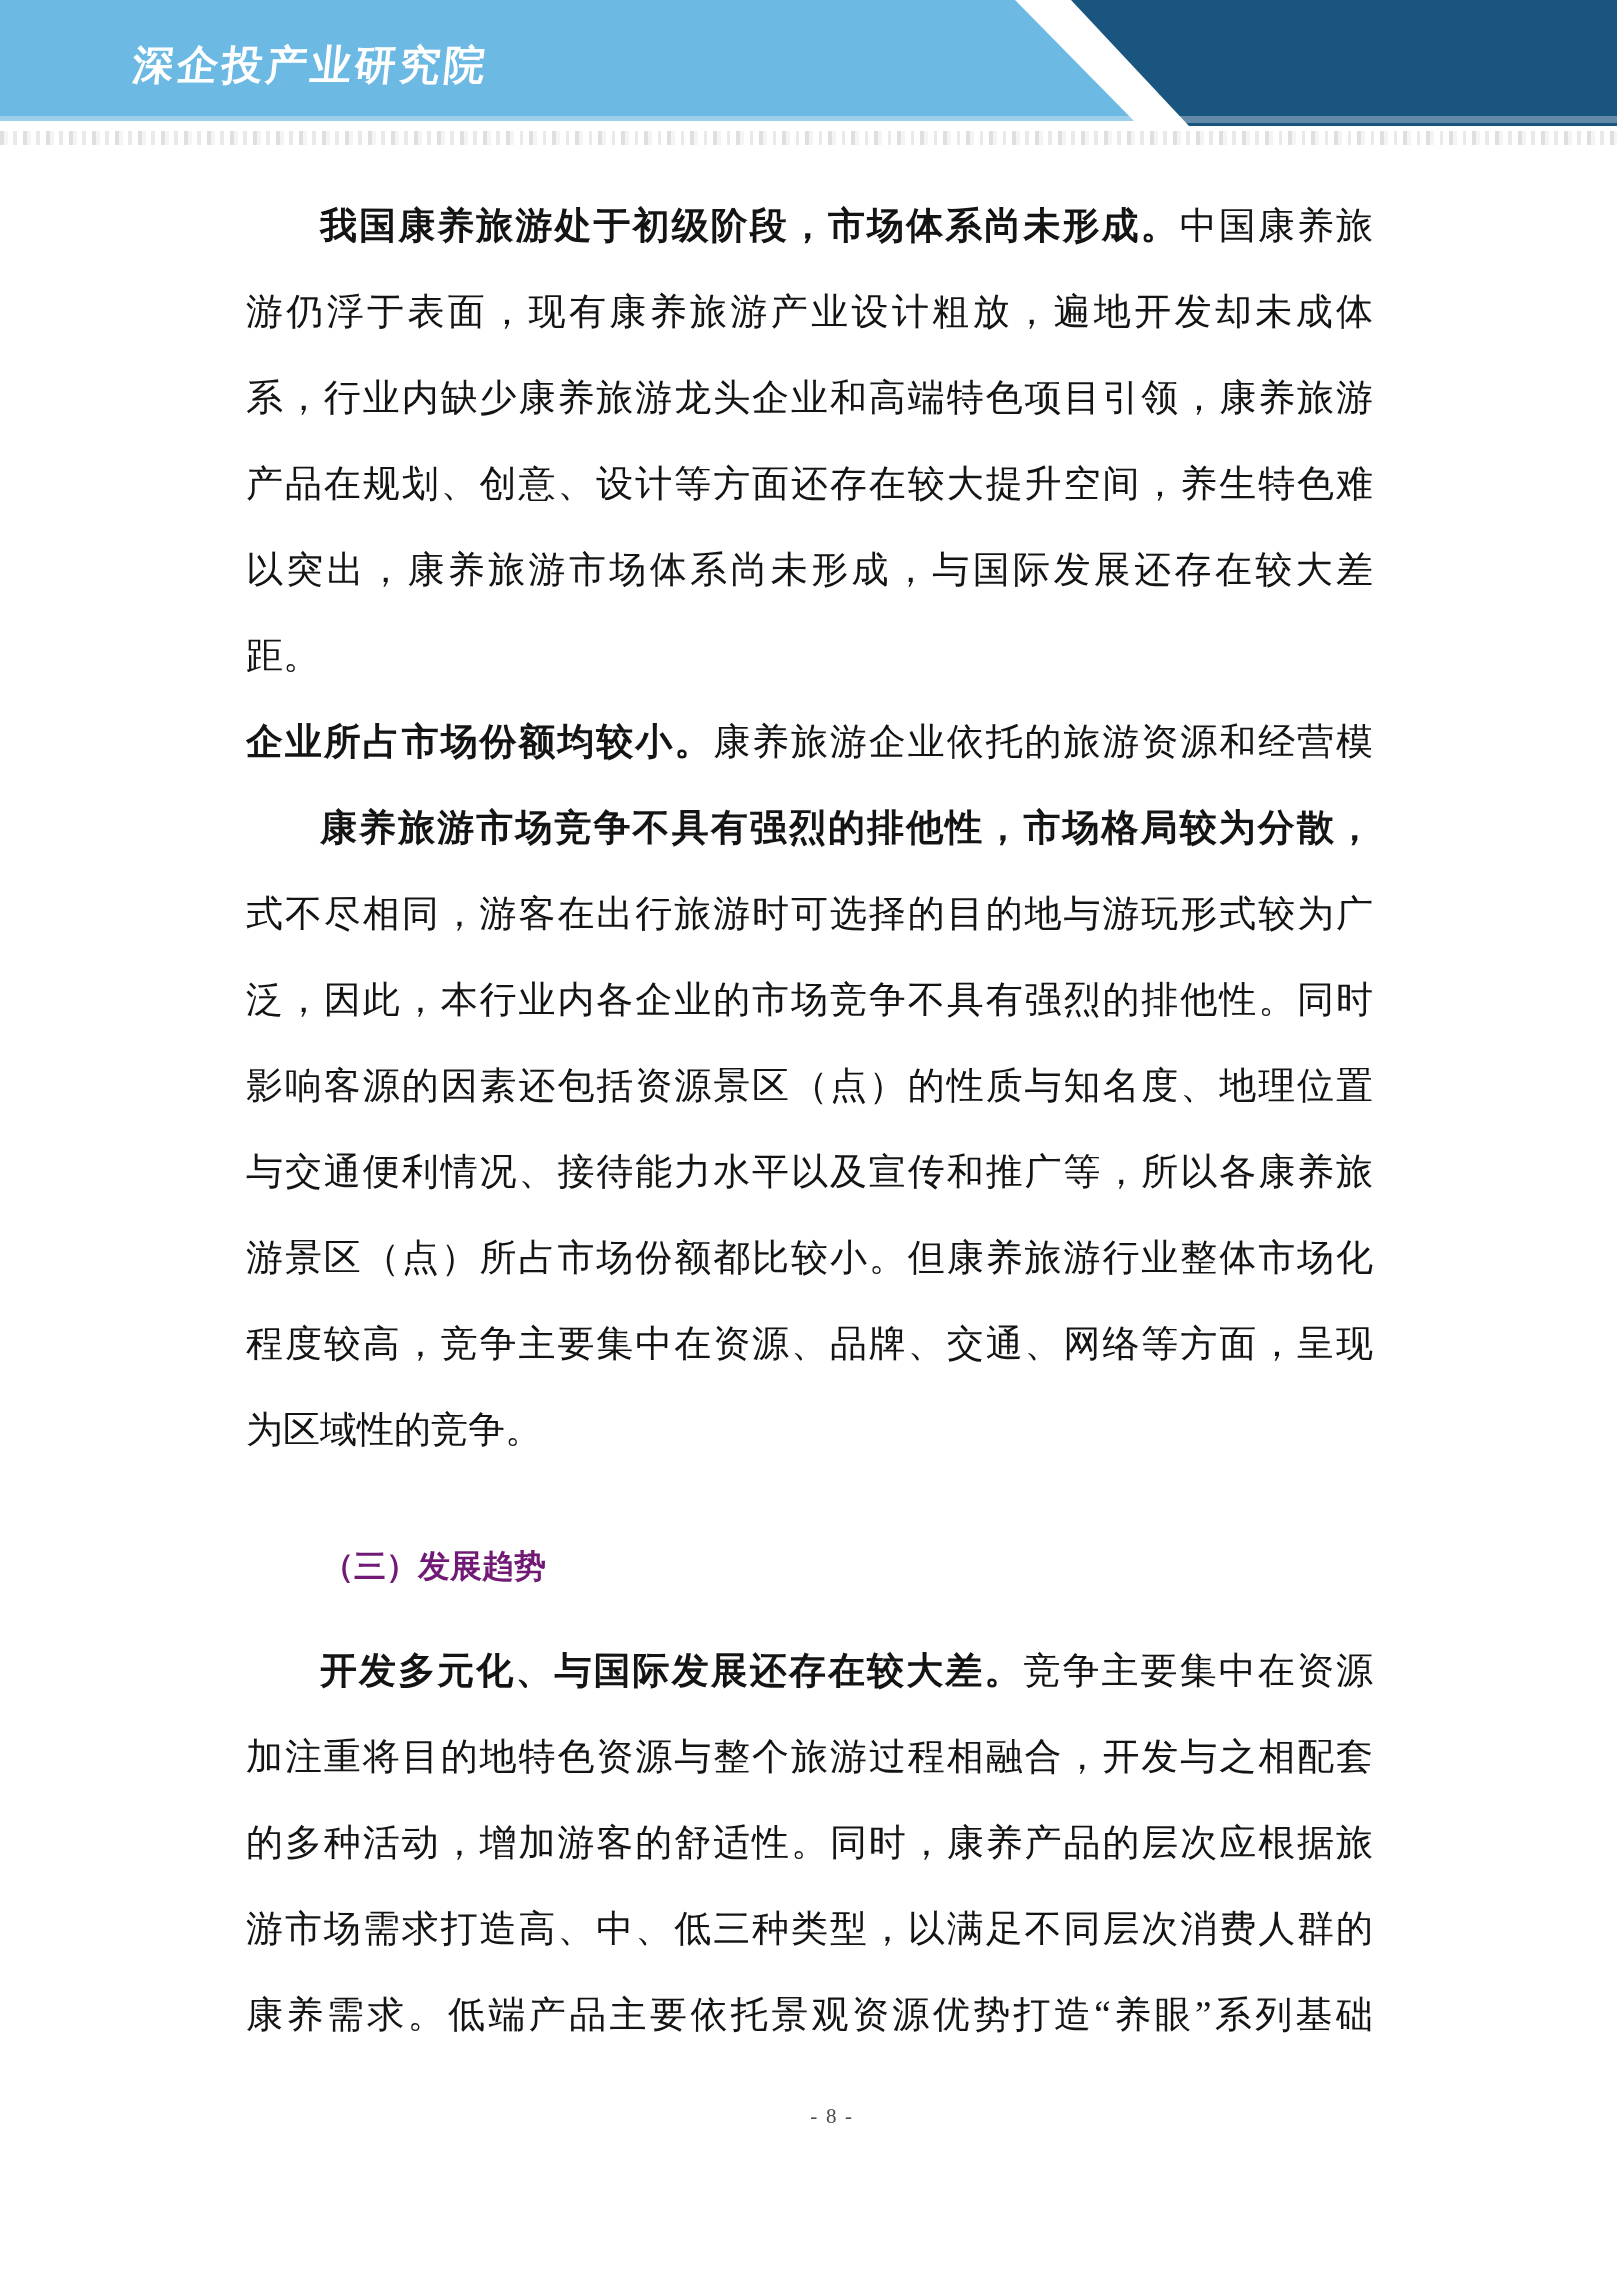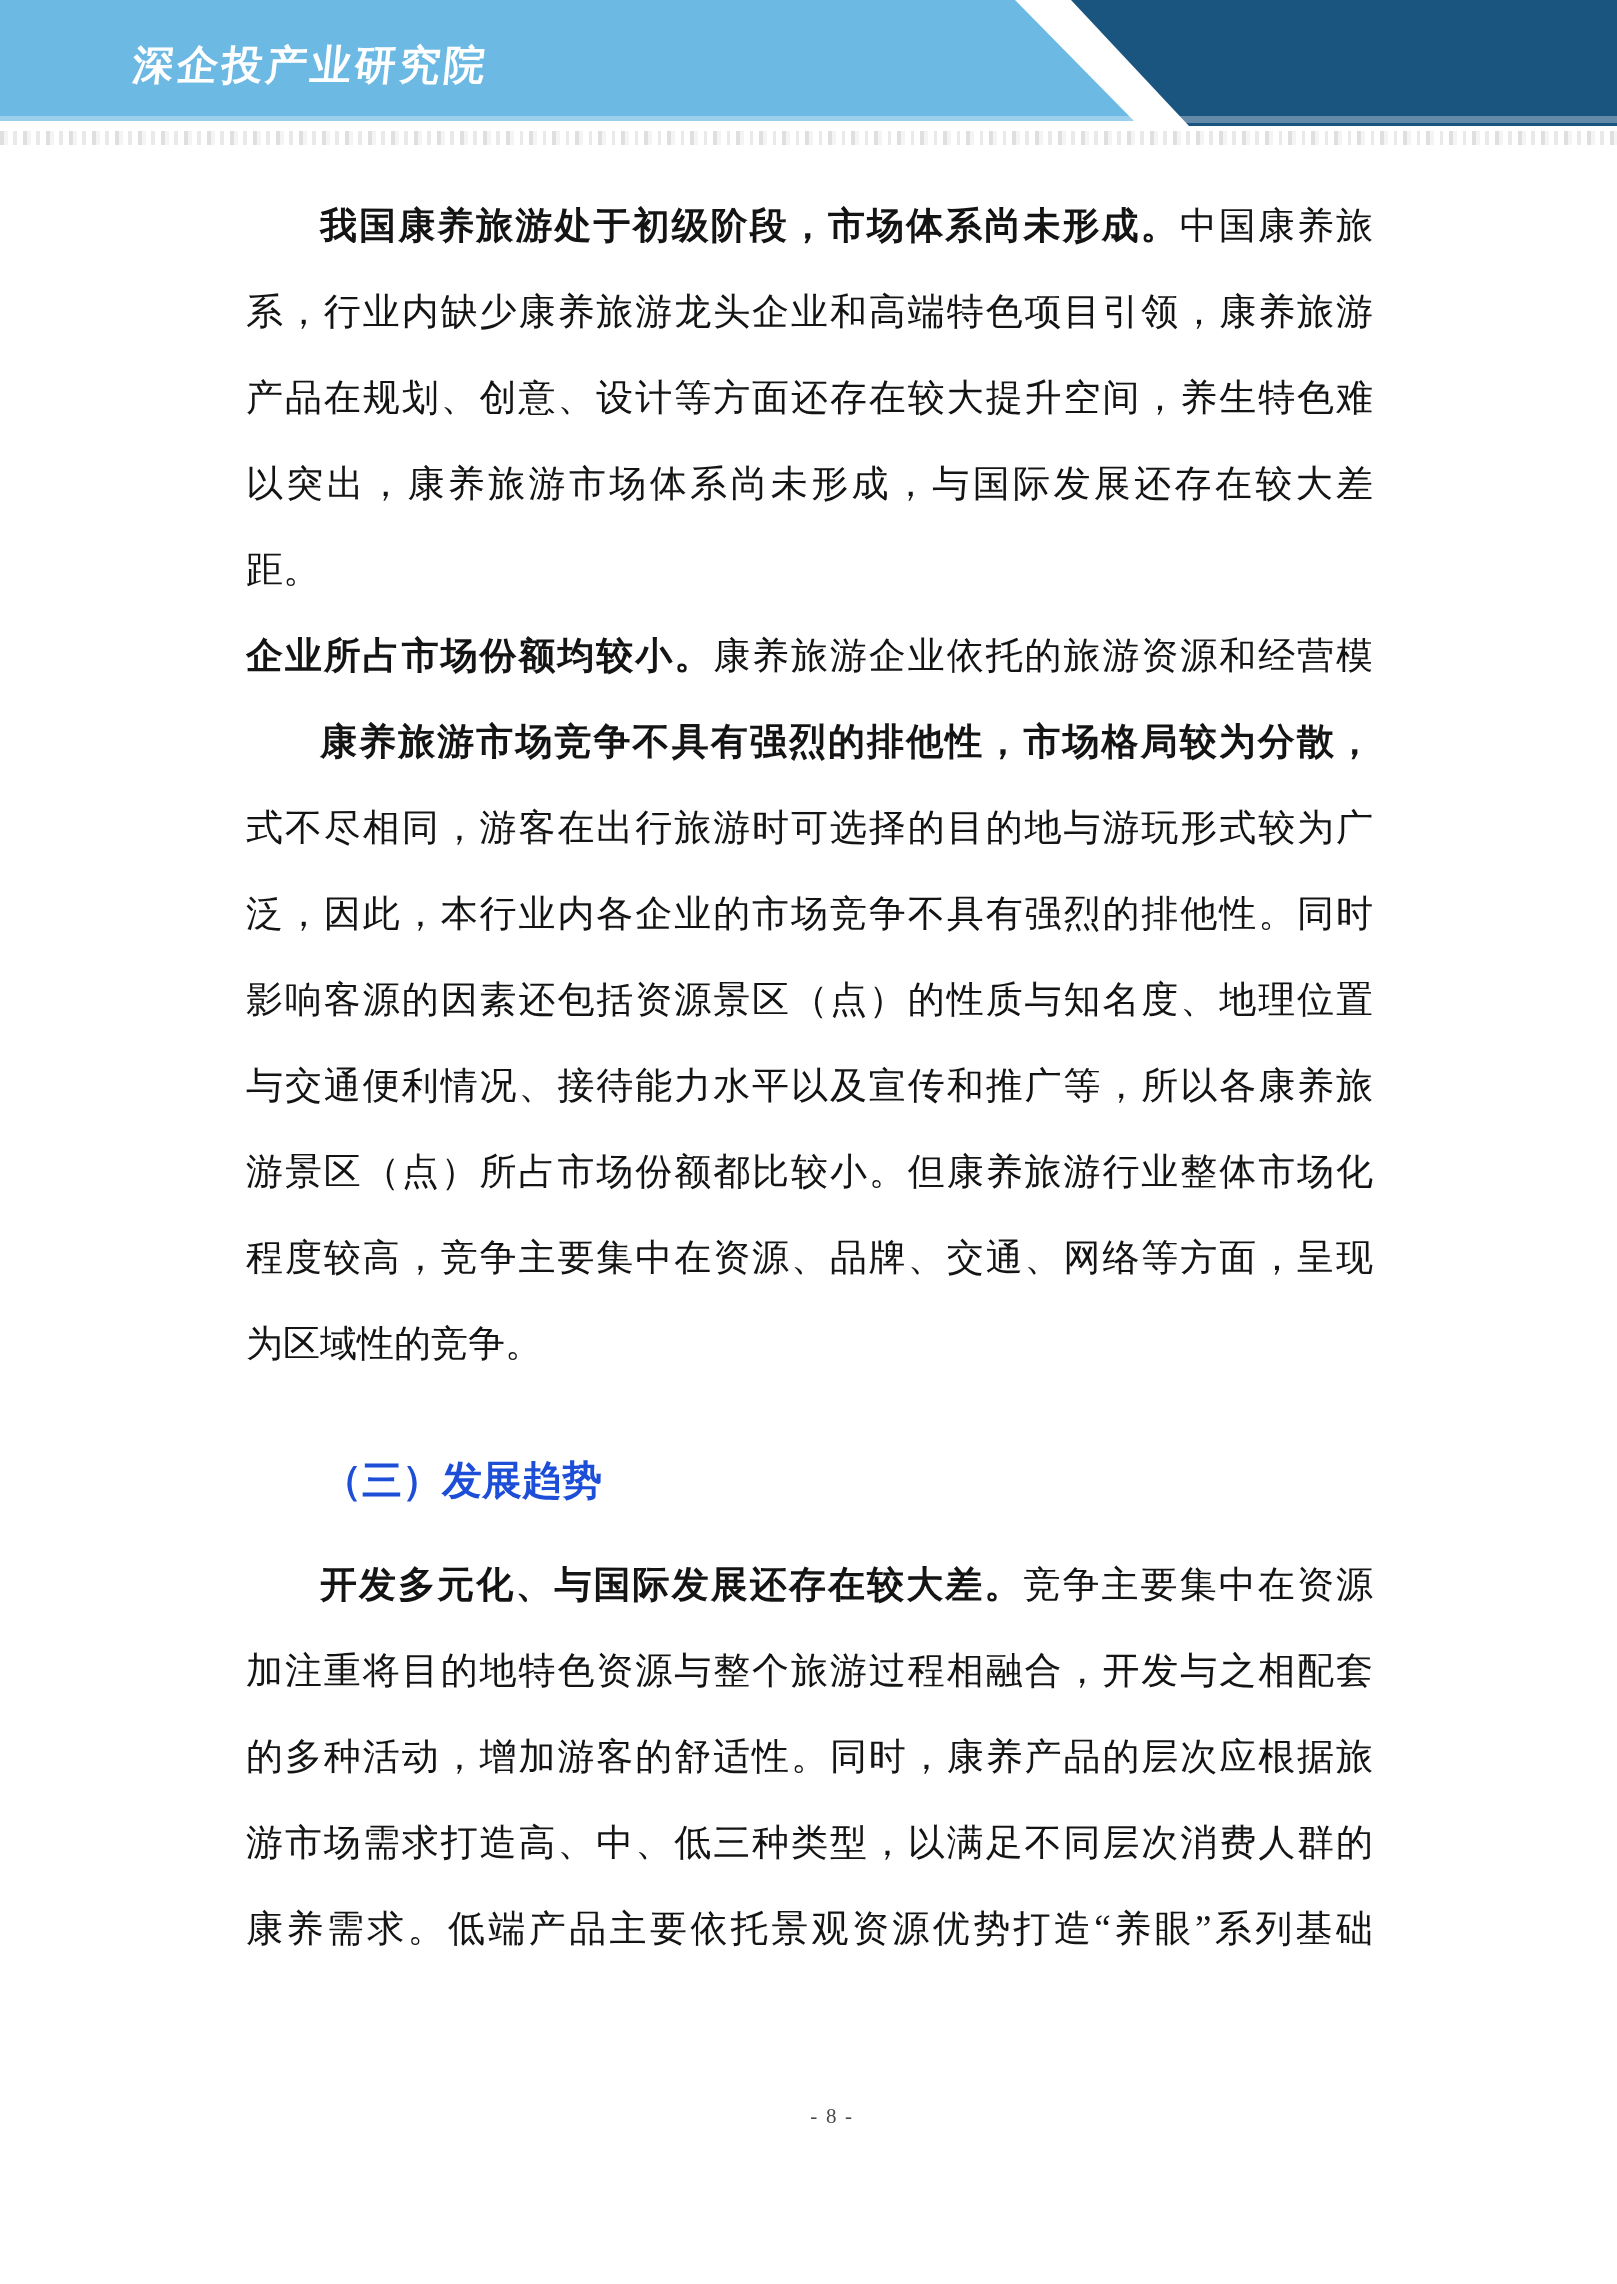--- a/index.html
+++ b/index.html
@@ -62,22 +62,22 @@
     height:86px;overflow:hidden;
   }
   .line.indent{text-indent:74px;}
   .line.end{text-align-last:left;}
   .line b{font-weight:bold;}
   .section-heading{
     margin-top:67px;margin-bottom:36px;
     height:52px;line-height:52px;
     text-indent:76px;
     font-family:Liberation Sans, sans-serif;
-    font-weight:bold;font-size:40px;
-    color:#1d4ed8;
+    font-weight:bold;font-size:32px;
+    color:#701a75;
     white-space:nowrap;
   }
 
   
   .page-number{
     position:absolute;top:2104px;left:832px;
     transform:translateX(-50%);
     font-size:21px;line-height:25px;color:#4a4a4a;
     letter-spacing:1.7px;white-space:pre;
   }
@@ -92,20 +92,21 @@
     <div class="hdr-dark"></div>
     <div class="hdr-edge"></div>
     <div class="brand">深企投产业研究院</div>
   </div>
 
   <div class="ghost-strip"></div>
 
   <main class="body-text" id="body-text">
       <div>
         <div class="line indent"><b>我国康养旅游处于初级阶段，市场体系尚未形成。</b><span>中国康养旅</span></div>
+        <div class="line"><span>游仍浮于表面，现有康养旅游产业设计粗放，遍地开发却未成体</span></div>
         <div class="line"><span>系，行业内缺少康养旅游龙头企业和高端特色项目引领，康养旅游</span></div>
         <div class="line"><span>产品在规划、创意、设计等方面还存在较大提升空间，养生特色难</span></div>
         <div class="line"><span>以突出，康养旅游市场体系尚未形成，与国际发展还存在较大差</span></div>
         <div class="line end"><span>距。</span></div>
       </div>
       <div>
         <div class="line"><b>企业所占市场份额均较小。</b><span>康养旅游企业依托的旅游资源和经营模</span></div>
         <div class="line indent"><b>康养旅游市场竞争不具有强烈的排他性，市场格局较为分散，</b></div>
         <div class="line"><span>式不尽相同，游客在出行旅游时可选择的目的地与游玩形式较为广</span></div>
         <div class="line"><span>泛，因此，本行业内各企业的市场竞争不具有强烈的排他性。同时</span></div>

